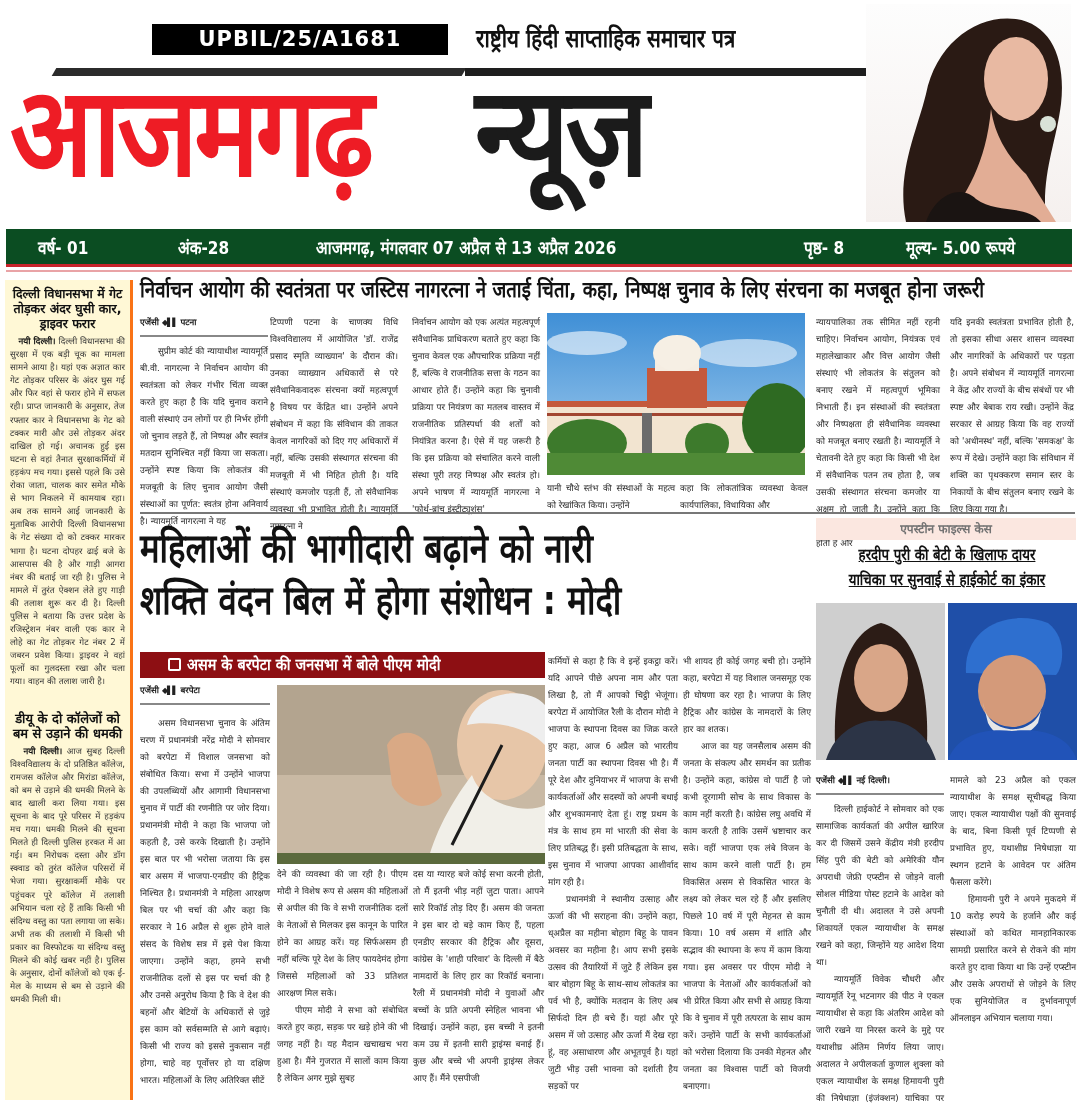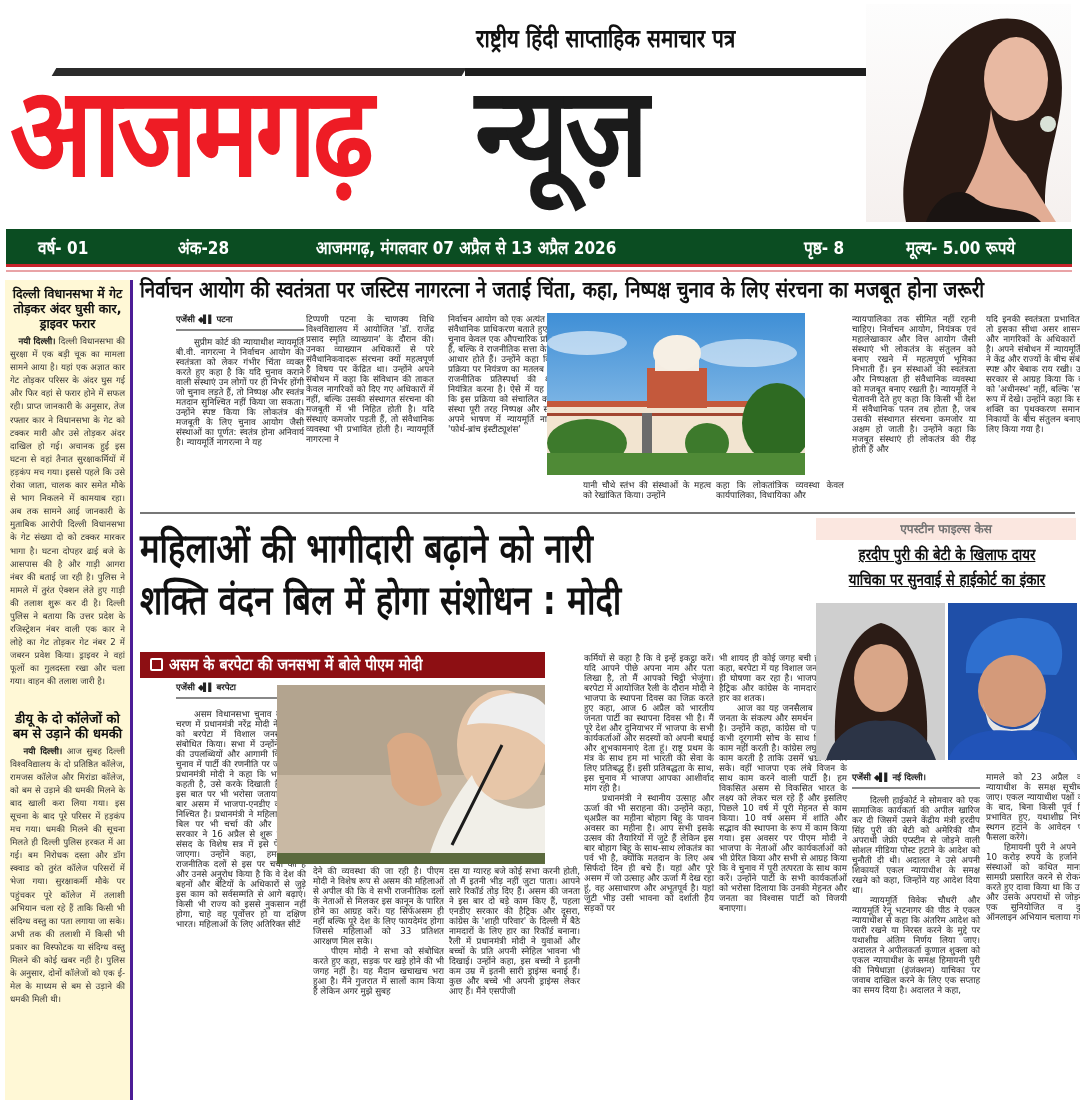--- a/index.html
+++ b/index.html
@@ -25,59 +25,60 @@
 
   
   .infobar { position: absolute; left: 6px; top: 229px; width: 1066px; height: 38px; background: #0b4d22;
     border-bottom: 3px solid #c9252c; display: flex; align-items: center; color: #fff;
     font-family: "DejaVu Sans", sans-serif; font-weight: bold; font-size: 18px; }
   .infobar span { position: absolute; white-space: nowrap; transform: scaleX(0.85); transform-origin: left center; }
   .redline { position: absolute; left: 6px; top: 270px; width: 1066px; height: 2px; background: #e9a3a6; }
 
   
   .sidebar { position: absolute; left: 5px; top: 280px; width: 128px; height: 820px; background: #fff8d6;
-    border-right: 3px solid #4c1d95; padding: 4px 5px; }
+    border-right: 3px solid #f97316; padding: 4px 5px; }
   .sb-head { font-weight: bold; font-size: 12.5px; line-height: 15px; text-align: center; color: #111; margin: 2px 0 4px; }
   .sb-body { font-size: 8.6px; line-height: 13.1px; text-align: justify; color: #333; }
   .sb-body b { color: #111; }
 
   
   .lead-headline { position: absolute; left: 140px; top: 272px; width: 935px; height: 36px; font-weight: bold;
     font-size: 22px; white-space: nowrap; color: #111; line-height: 36px; transform: scaleX(0.845); transform-origin: left center; }
 
   .byline { font-size: 8.5px; font-weight: bold; color: #222; padding-bottom: 4px; border-bottom: 2px solid #888; margin-bottom: 6px; }
   .byline .mk { display: inline-block; font-size: 8px; letter-spacing: -1px; }
-  .col { position: absolute; font-size: 8.7px; line-height: 10px; text-align: justify; color: #2a2a2a; margin-left: 36px; }
+  .col { position: absolute; font-size: 8.7px; line-height: 17px; text-align: justify; color: #2a2a2a; }
   .col p { text-indent: 18px; }
 
   .sc-photo { position: absolute; left: 547px; top: 313px; width: 258px; height: 162px; overflow: hidden; }
   .rule { position: absolute; height: 2px; background: #777; }
 
   
   .headline2 { position: absolute; left: 140px; top: 522px; width: 670px; font-weight: bold; font-size: 40px;
     line-height: 52px; color: #111; white-space: nowrap; transform: scaleX(0.82); transform-origin: left top; }
   .subhead2 { position: absolute; left: 140px; top: 652px; width: 405px; height: 26px; background: #8d0f13; color: #fff;
-    font-weight: bold; font-size: 16px; line-height: 26px; padding-left: 10px; white-space: nowrap; }
+    font-weight: bold; font-size: 16px; line-height: 26px; padding-left: 28px; white-space: nowrap; }
   .subhead2 .box { display: inline-block; width: 13px; height: 13px; border: 2px solid #fff; border-radius: 2px; margin-right: 6px; vertical-align: -1px; }
   .subhead2 .txt { display: inline-block; transform: scaleX(0.9); transform-origin: left center; }
   .modi-photo { position: absolute; left: 277px; top: 685px; width: 268px; height: 179px; overflow: hidden; }
 
   
   .kicker { position: absolute; left: 816px; top: 518px; width: 260px; height: 22px; background: #fbe7e0; color: #737373;
     font-weight: bold; font-size: 12px; text-align: center; line-height: 22px; }
   .headline3 { position: absolute; left: 816px; top: 542px; width: 262px; font-weight: bold; font-size: 16px; line-height: 25px;
     text-align: center; color: #111; white-space: nowrap; text-decoration: underline; }
   .headline3 div { transform: scaleX(0.83); transform-origin: center; }
   .photo-a { position: absolute; left: 816px; top: 603px; width: 129px; height: 157px; overflow: hidden; }
   .photo-b { position: absolute; left: 948px; top: 603px; width: 129px; height: 157px; overflow: hidden; }
 </style>
 </head>
 <body>
 
 <div class="masthead">
+  <div class="reg-box">UPBIL/25/A1681</div>
   <div class="tagline">राष्ट्रीय हिंदी साप्ताहिक समाचार पत्र</div>
   <div class="bar-top"></div>
   <div class="bar-top2"></div>
   <div class="logo-red">आजमगढ़</div>
   <div class="logo-black">न्यूज़</div>
   <div class="cover-photo">
     <svg width="205" height="218" viewBox="0 0 205 218">
       <path d="M40 218 C 30 170, 50 130, 60 90 C 70 40, 110 10, 150 15 C 185 20, 200 55, 195 100 C 190 140, 175 170, 180 218 Z" fill="#2a1a14"></path>
       <ellipse cx="150" cy="75" rx="32" ry="42" fill="#e8b9a2"></ellipse>
       <path d="M125 105 C 130 140, 150 160, 160 170 L 190 218 L 80 218 C 100 190, 120 160, 125 105 Z" fill="#e2ad95"></path>

